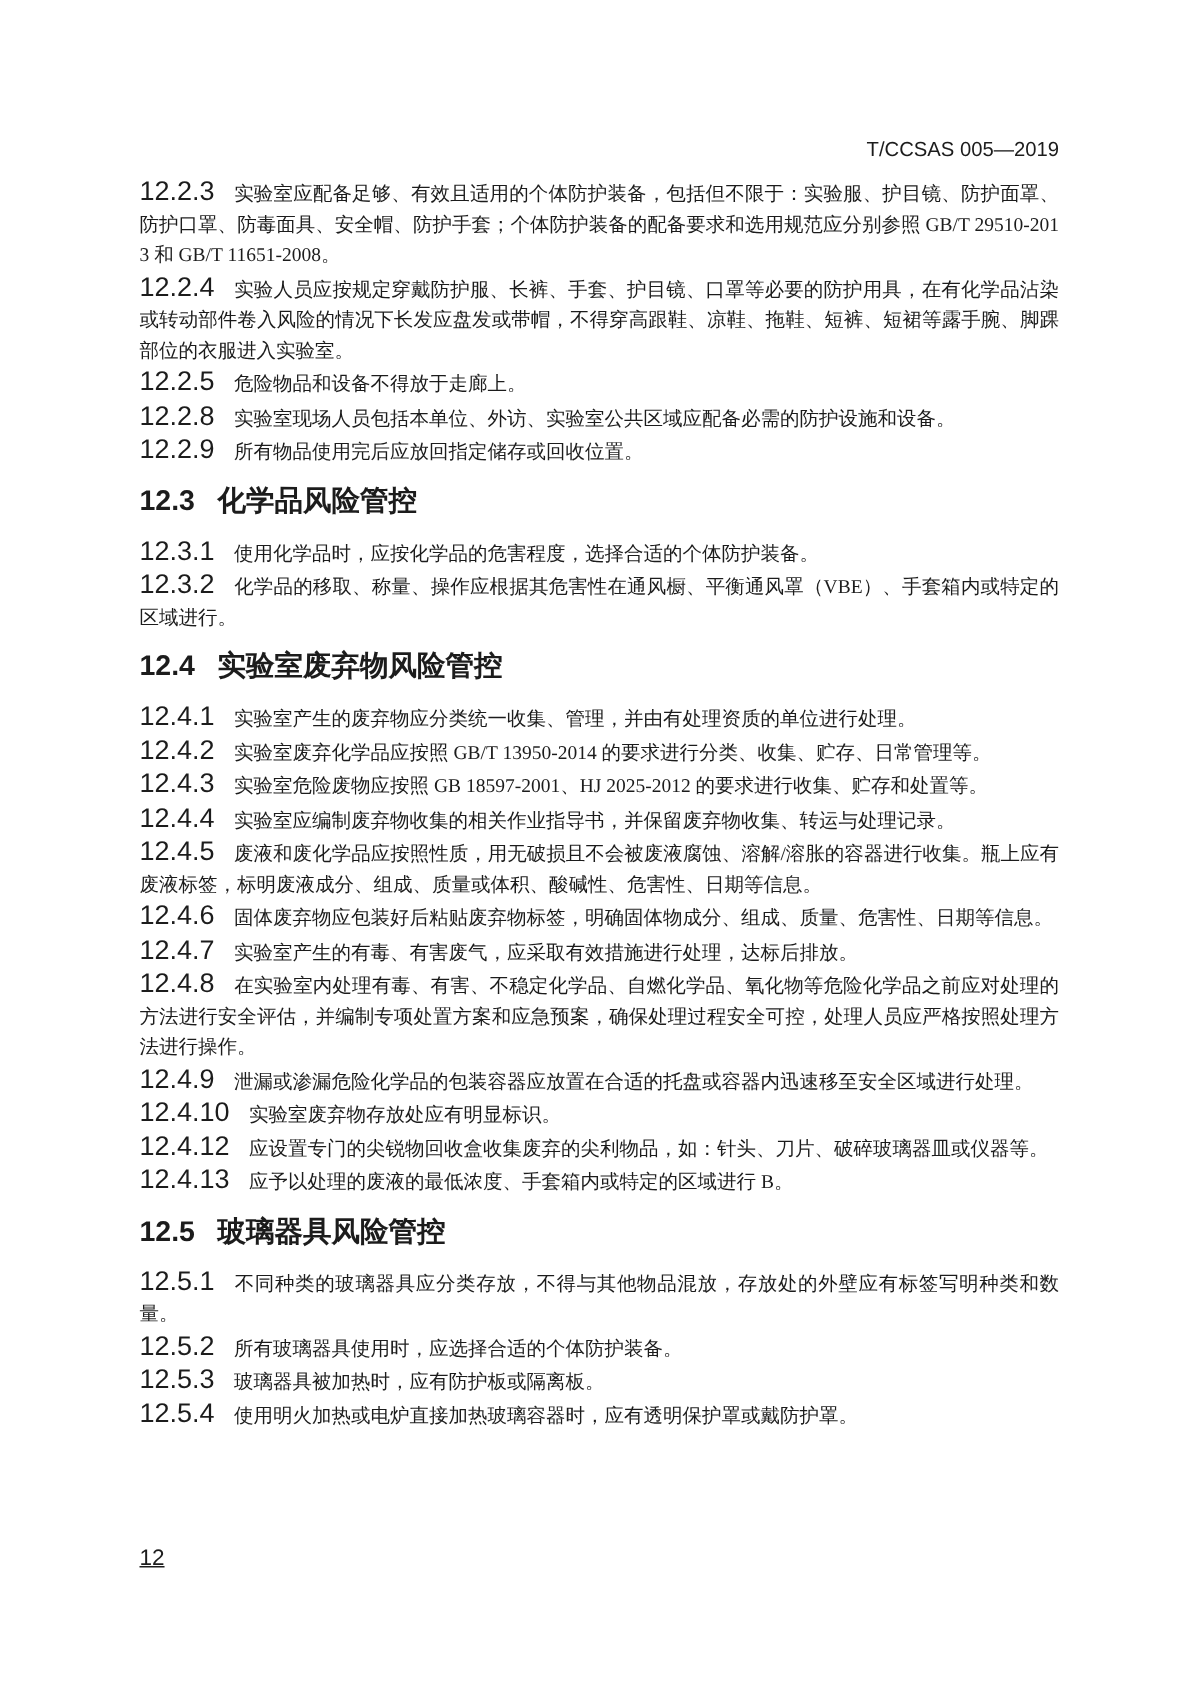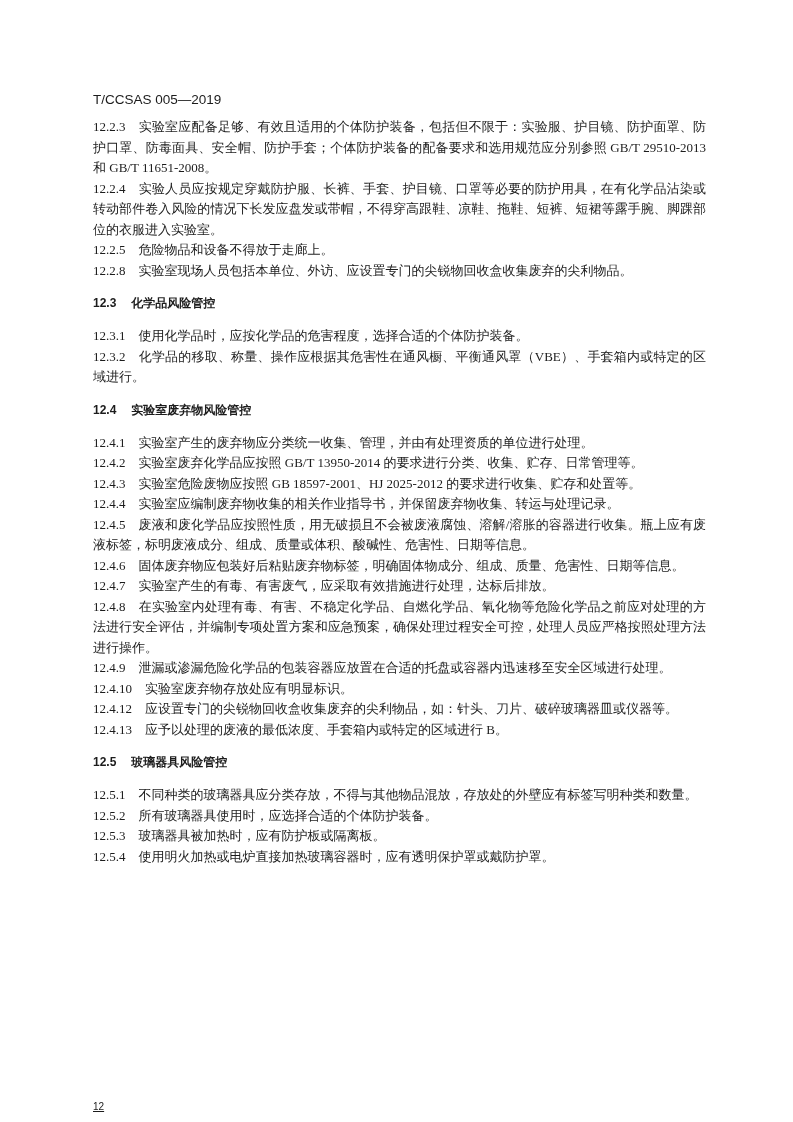--- a/index.html
+++ b/index.html
@@ -21,67 +21,69 @@
     left: 93px;
     top: 90px;
     width: 613px;
   }
   .doc-header {
     font-family: "Liberation Sans", "DejaVu Sans", sans-serif;
     font-size: 13.5px;
     line-height: 20px;
     margin: 0 0 7px 0;
     color: #1c1c1c;
+    text-align: right;
   }
   .clause {
     margin: 0;
     font-size: 13px;
     line-height: 20.5px;
     text-align: justify;
     text-justify: inter-ideograph;
     word-break: break-all;
   }
   .clause-num {
-    font-family: Liberation Serif, serif;
-    font-size: 13px;
+    font-family: Liberation Sans, sans-serif;
+    font-size: 18px;
     padding-right: 13px;
     white-space: nowrap;
   }
   .section-heading {
     margin: 12px 0 12px 0;
-    font-size: 12px;
+    font-size: 19px;
     font-weight: bold;
     line-height: 21px;
   }
   .section-heading .heading-num {
     font-family: "Liberation Sans", "DejaVu Sans", sans-serif;
     font-weight: 600;
     padding-right: 15px;
   }
   .page-number {
     position: absolute;
     left: 93px;
-    top: 1101px;
+    top: 1030px;
     font-family: "Liberation Sans", "DejaVu Sans", sans-serif;
-    font-size: 10px;
+    font-size: 15px;
     color: #1c1c1c;
     text-decoration: underline;
   }
 </style>
 </head>
 <body>
 
 <div class="page">
   <div class="content">
     <p class="doc-header">T/CCSAS 005—2019</p>
     <div id="sections-root">
         <p class="clause"><span class="clause-num">12.2.3</span><span>实验室应配备足够、有效且适用的个体防护装备，包括但不限于：实验服、护目镜、防护面罩、防护口罩、防毒面具、安全帽、防护手套；个体防护装备的配备要求和选用规范应分别参照 GB/T 29510-2013 和 GB/T 11651-2008。</span></p>
         <p class="clause"><span class="clause-num">12.2.4</span><span>实验人员应按规定穿戴防护服、长裤、手套、护目镜、口罩等必要的防护用具，在有化学品沾染或转动部件卷入风险的情况下长发应盘发或带帽，不得穿高跟鞋、凉鞋、拖鞋、短裤、短裙等露手腕、脚踝部位的衣服进入实验室。</span></p>
         <p class="clause"><span class="clause-num">12.2.5</span><span>危险物品和设备不得放于走廊上。</span></p>
-        <p class="clause"><span class="clause-num">12.2.8</span><span>实验室现场人员包括本单位、外访、应设置专门的尖锐物回收盒收集废弃的尖利物品。</span></p>
+        <p class="clause"><span class="clause-num">12.2.8</span><span>实验室现场人员包括本单位、外访、实验室公共区域应配备必需的防护设施和设备。</span></p>
+        <p class="clause"><span class="clause-num">12.2.9</span><span>所有物品使用完后应放回指定储存或回收位置。</span></p>
         <h2 class="section-heading"><span class="heading-num">12.3</span><span>化学品风险管控</span></h2>
         <p class="clause"><span class="clause-num">12.3.1</span><span>使用化学品时，应按化学品的危害程度，选择合适的个体防护装备。</span></p>
         <p class="clause"><span class="clause-num">12.3.2</span><span>化学品的移取、称量、操作应根据其危害性在通风橱、平衡通风罩（VBE）、手套箱内或特定的区域进行。</span></p>
         <h2 class="section-heading"><span class="heading-num">12.4</span><span>实验室废弃物风险管控</span></h2>
         <p class="clause"><span class="clause-num">12.4.1</span><span>实验室产生的废弃物应分类统一收集、管理，并由有处理资质的单位进行处理。</span></p>
         <p class="clause"><span class="clause-num">12.4.2</span><span>实验室废弃化学品应按照 GB/T 13950-2014 的要求进行分类、收集、贮存、日常管理等。</span></p>
         <p class="clause"><span class="clause-num">12.4.3</span><span>实验室危险废物应按照 GB 18597-2001、HJ 2025-2012 的要求进行收集、贮存和处置等。</span></p>
         <p class="clause"><span class="clause-num">12.4.4</span><span>实验室应编制废弃物收集的相关作业指导书，并保留废弃物收集、转运与处理记录。</span></p>
         <p class="clause"><span class="clause-num">12.4.5</span><span>废液和废化学品应按照性质，用无破损且不会被废液腐蚀、溶解/溶胀的容器进行收集。瓶上应有废液标签，标明废液成分、组成、质量或体积、酸碱性、危害性、日期等信息。</span></p>
         <p class="clause"><span class="clause-num">12.4.6</span><span>固体废弃物应包装好后粘贴废弃物标签，明确固体物成分、组成、质量、危害性、日期等信息。</span></p>

